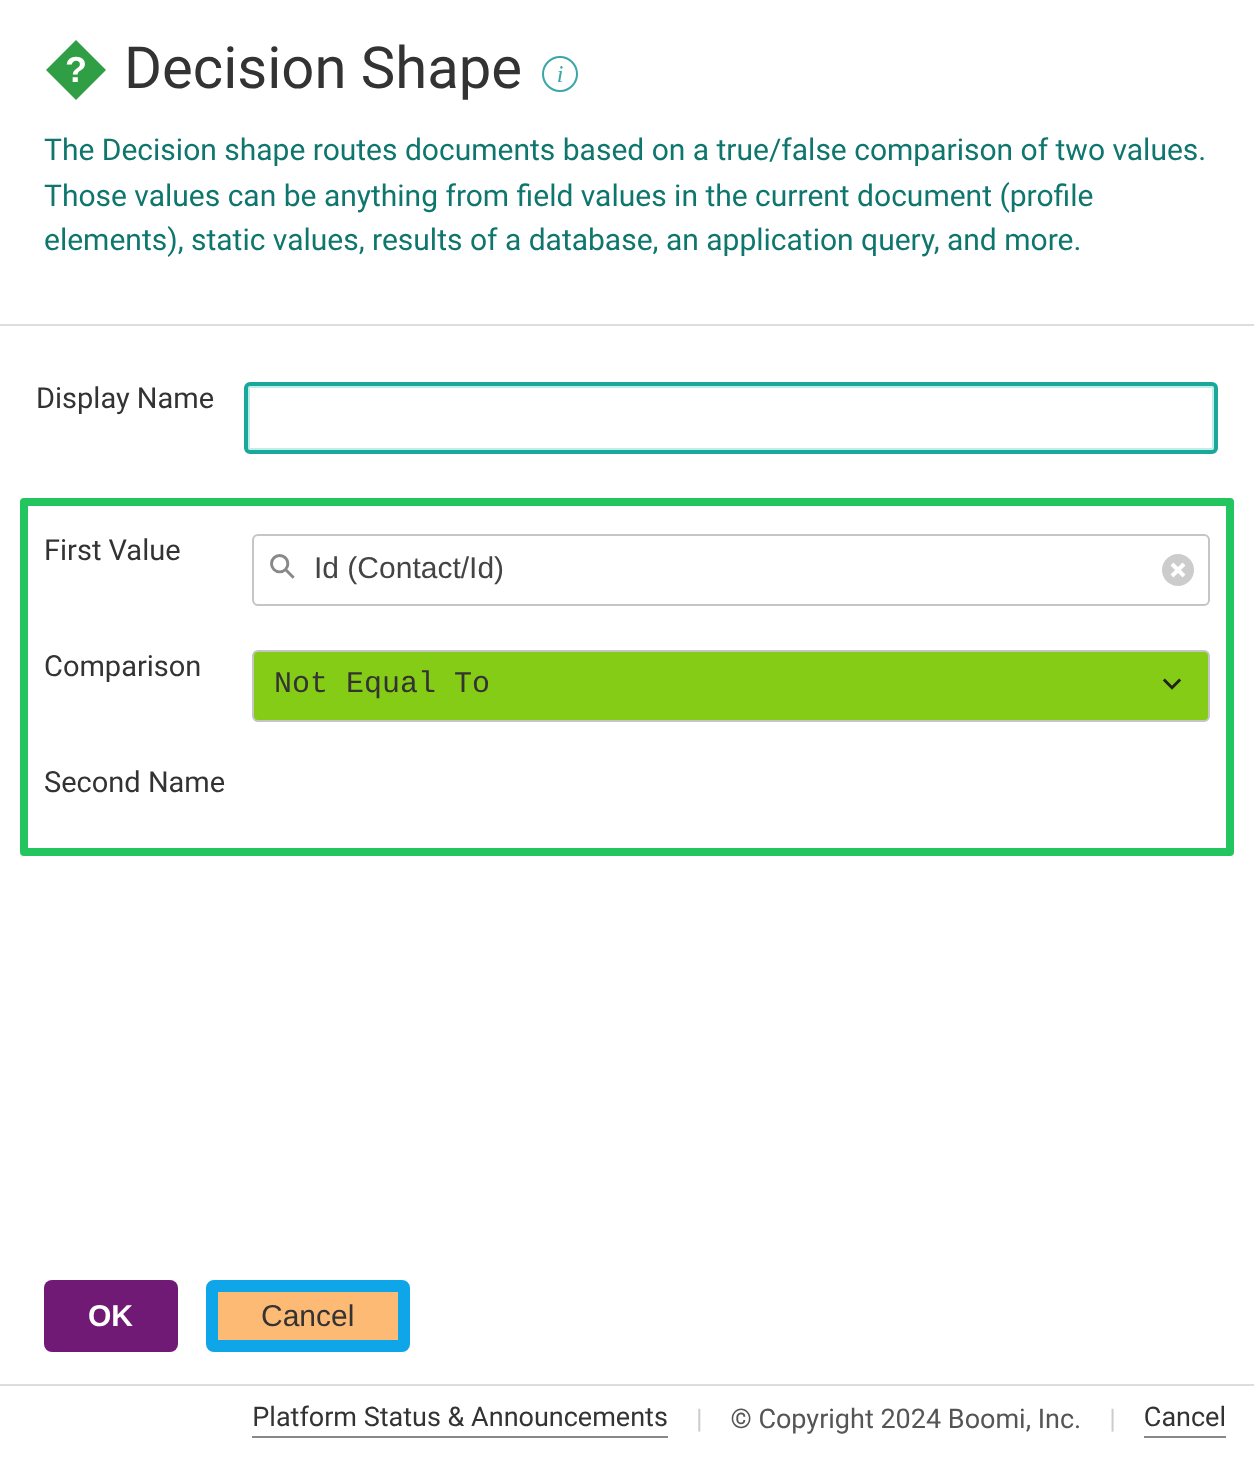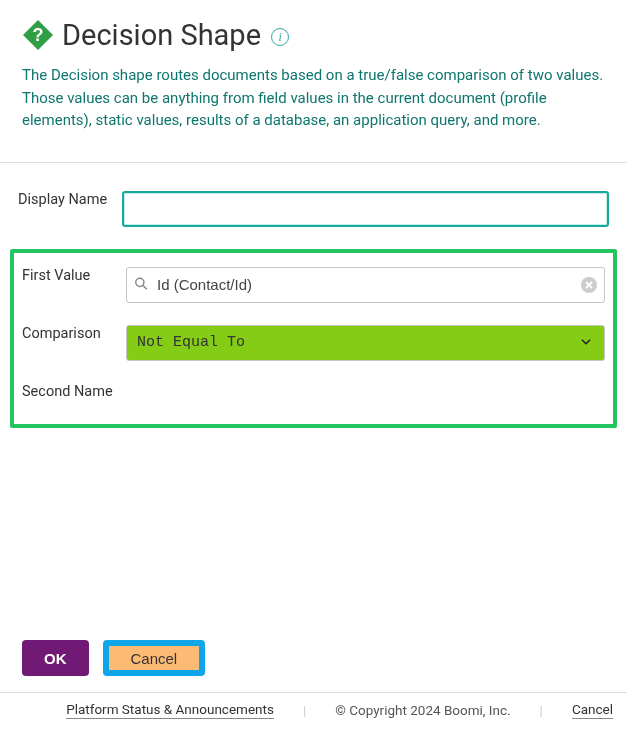--- a/index.html
+++ b/index.html
@@ -79,21 +79,21 @@
     display:flex; gap:14px; align-items:center;
   }
   .btn {
     height: 36px; padding: 0 22px; border-radius: 4px; font-size: 15px; cursor:pointer;
     display:inline-flex; align-items:center; justify-content:center;
   }
   .btn-primary { background:#701a75; color:#fff; border:none; font-weight:600; }
   .btn-secondary { background:#fdba74; color:#333; border:6px solid #0ea5e9; }
   .footer {
     display:flex; align-items:center; justify-content:flex-end;
-    gap: 29px; padding: 8px 14px 10px 14px; font-size: 13.5px; color:#555;
+    gap: 14px; padding: 8px 14px 10px 14px; font-size: 13.5px; color:#555;
   }
   .footer a { color:#333; text-decoration:none; border-bottom:1px solid #888; padding-bottom:1px; }
   .footer .sep { color:#ccc; }
 </style>
 </head>
 <body>
 
 <div class="page">
 
   <div class="header-area">

